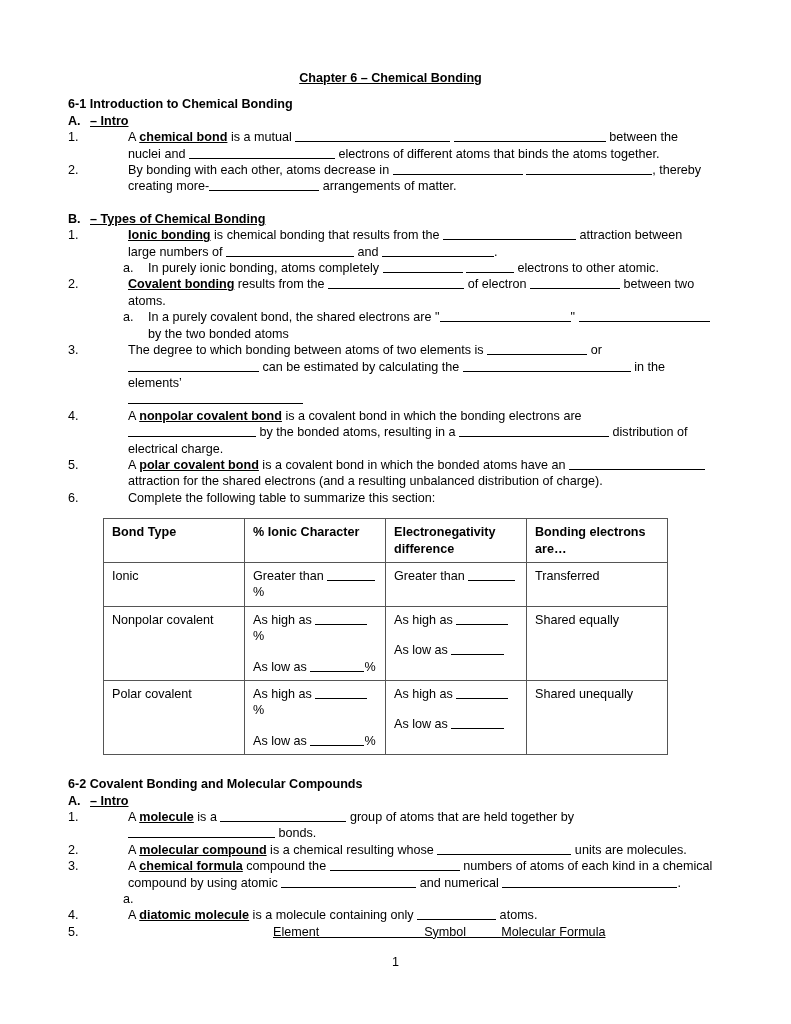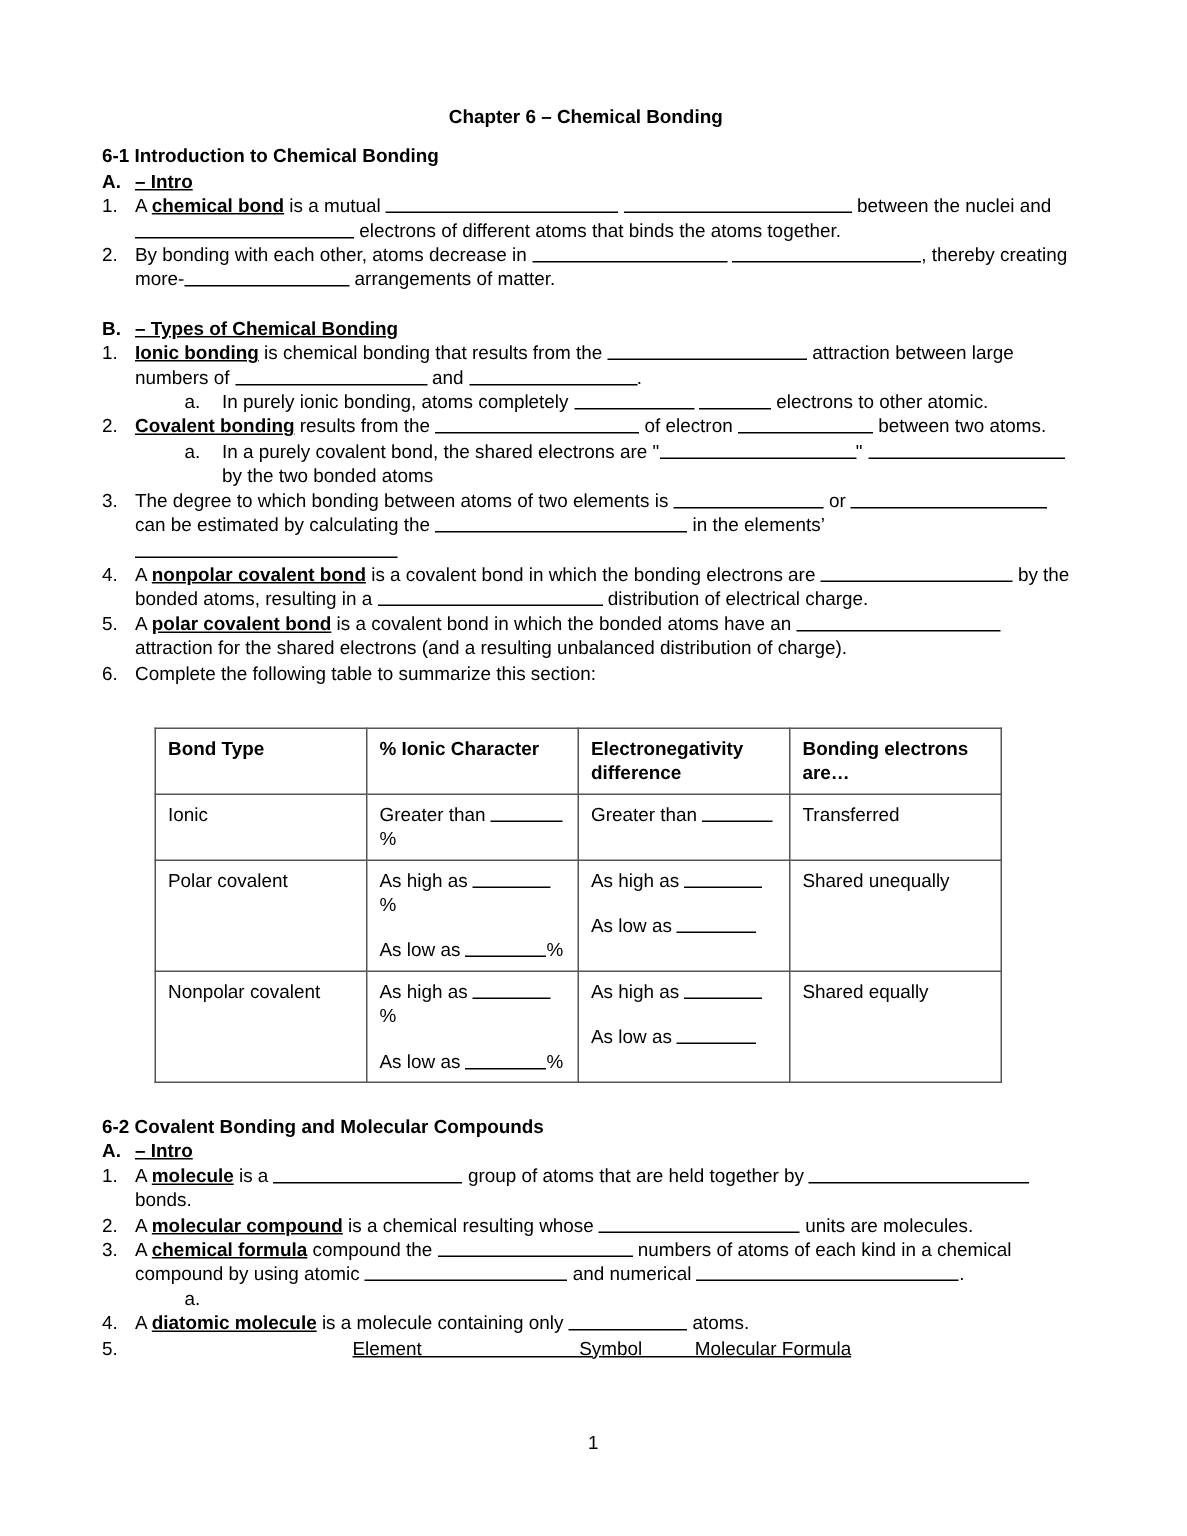--- a/index.html
+++ b/index.html
@@ -26,20 +26,21 @@
     position: absolute;
     left: 68px;
     top: 70px;
     width: 645px;
     font-size: 12.6px;
     line-height: 16.4px;
   }
   .doc-title {
     text-align: center;
     font-weight: bold;
+    text-decoration: underline;
     margin: 0 0 10px 0;
     font-size: 12.6px;
     line-height: 16.4px;
   }
   .sec-head {
     font-weight: bold;
     margin: 0;
     line-height: 16.4px;
   }
   .gap-sm { height: 9px; }
@@ -68,20 +69,21 @@
     align-items: flex-start;
     line-height: 16.4px;
   }
   .lvl-1 > .mk {
     width: 22px;
     flex: 0 0 22px;
     text-align: left;
   }
   .lvl-1 > .bd {
     flex: 1 1 auto;
+    margin-left: 38px;
   }
 
   
   .lvl-2 {
     display: flex;
     align-items: flex-start;
     line-height: 16.4px;
     padding-left: 55px;
   }
   .lvl-2 > .mk {
@@ -102,21 +104,21 @@
     border-bottom: 1.3px solid #000;
     vertical-align: baseline;
     height: 12px;
     margin-bottom: -1px;
   }
   .plain { display: block; }
 
   
   .tbl-wrap {
     margin-left: 35px;
-    margin-top: 28px;
+    margin-top: 12px;
     margin-bottom: 12px;
     width: 565px;
   }
   table.summary {
     border-collapse: collapse;
     width: 565px;
     table-layout: fixed;
   }
   table.summary td, table.summary th {
     border: 1.2px solid #555;
@@ -248,43 +250,43 @@
             <td class="c1 vbot">Ionic</td>
             <td class="c2 vbot">
                 <span class="cellline"><span>Greater than </span><span class="bl" style="width:48px"></span><span>%</span></span>
               </td>
             <td class="c3 vbot">
                 <span class="cellline"><span>Greater than </span><span class="bl" style="width:47px"></span></span>
               </td>
             <td class="c4 vbot">Transferred</td>
           </tr>
           <tr class="row-two">
+            <td class="c1">Nonpolar covalent</td>
+            <td class="c2">
+                <span class="cellline"><span>As high as </span><span class="bl" style="width:52px"></span><span>%</span></span>
+                <span class="cellline"><span>As low as </span><span class="bl" style="width:54px"></span><span>%</span></span>
+              </td>
+            <td class="c3">
+                <span class="cellline"><span>As high as </span><span class="bl" style="width:52px"></span></span>
+                <span class="cellline"><span>As low as </span><span class="bl" style="width:53px"></span></span>
+              </td>
+            <td class="c4">Shared equally</td>
+          </tr>
+          <tr class="row-two">
             <td class="c1">Polar covalent</td>
             <td class="c2">
                 <span class="cellline"><span>As high as </span><span class="bl" style="width:52px"></span><span>%</span></span>
                 <span class="cellline"><span>As low as </span><span class="bl" style="width:54px"></span><span>%</span></span>
               </td>
             <td class="c3">
                 <span class="cellline"><span>As high as </span><span class="bl" style="width:52px"></span></span>
                 <span class="cellline"><span>As low as </span><span class="bl" style="width:53px"></span></span>
               </td>
             <td class="c4">Shared unequally</td>
           </tr>
-          <tr class="row-two">
-            <td class="c1">Nonpolar covalent</td>
-            <td class="c2">
-                <span class="cellline"><span>As high as </span><span class="bl" style="width:52px"></span><span>%</span></span>
-                <span class="cellline"><span>As low as </span><span class="bl" style="width:54px"></span><span>%</span></span>
-              </td>
-            <td class="c3">
-                <span class="cellline"><span>As high as </span><span class="bl" style="width:52px"></span></span>
-                <span class="cellline"><span>As low as </span><span class="bl" style="width:53px"></span></span>
-              </td>
-            <td class="c4">Shared equally</td>
-          </tr>
         </tbody>
       </table>
     </div>
 
 
     <div class="gap-sm"></div>
 
     <div class="sec-head">6-2 Covalent Bonding and Molecular Compounds</div>
 
     <div class="lvl-a">

